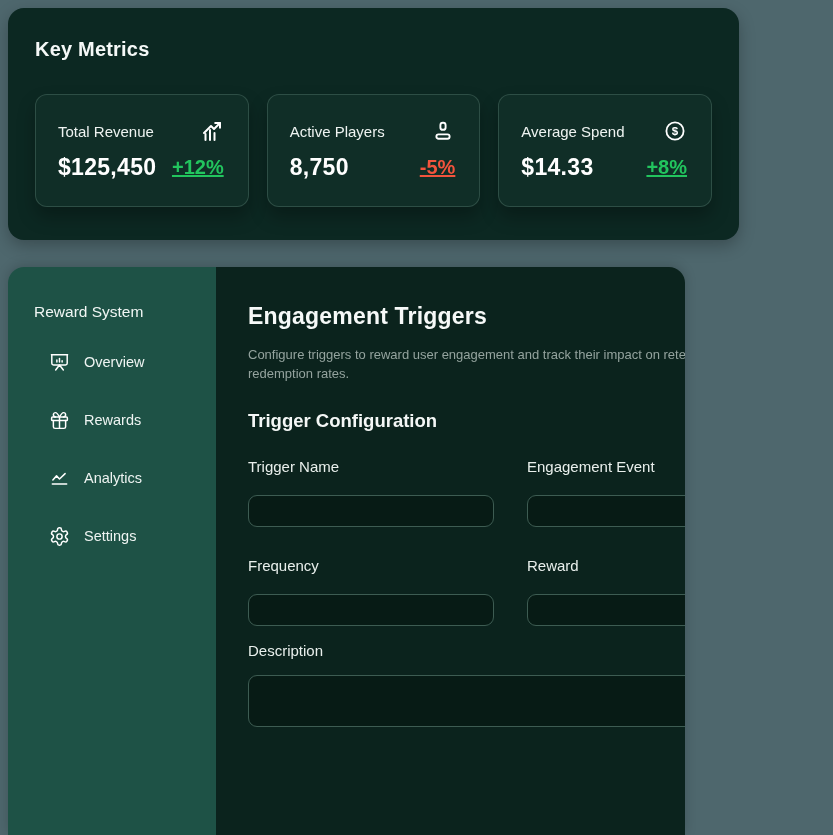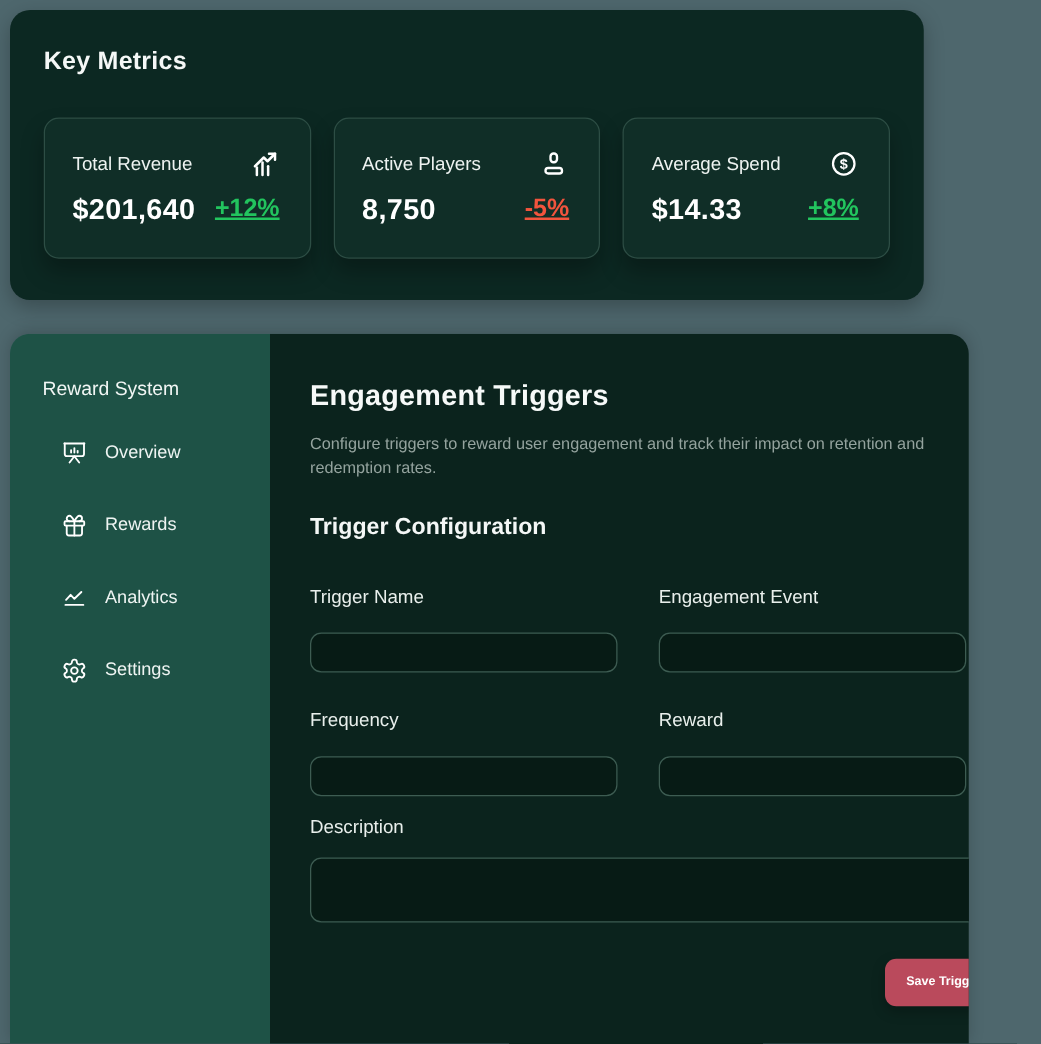--- a/index.html
+++ b/index.html
@@ -37,21 +37,21 @@
   .card-label { color:#eef3f1; font-size:15px; }
   .card-value { color:#ffffff; font-size:23px; font-weight:700; letter-spacing:.3px; }
   .card-change { font-size:20px; font-weight:600;text-decoration:underline; }
   .card-change.up { color:var(--positive,#22c55e); }
   .card-change.down { color:var(--negative,#f2543d); }
   .card-icon { display:inline-flex; width:24px; height:24px; }
   .card-icon svg { width:100%; height:100%; }
 
   
   .workspace-panel {
-    position:absolute; left:8px; top:267px; width:767px; height:568px;
+    position:absolute; left:8px; top:267px; width:677px; height:568px;
     border-radius:16px 16px 0 0;
     display:flex; overflow:hidden;
     box-shadow:0 -2px 12px rgba(0,0,0,.18);
   }
   .sidebar {
     width:208px; flex:0 0 208px;
     background:#1e5246;
     padding:36px 25px 0 25px;
   }
   .sidebar-title { color:#f1f6f4; font-size:15.5px; font-weight:500; margin-left:1px; }
@@ -72,21 +72,21 @@
     flex:1; background:#0b231d;
     padding:36px 27px 0 32px;
   }
   .content-title { color:#f6f9f8; font-size:23px; font-weight:700; letter-spacing:.2px; }
   .content-desc {
     margin-top:16px; max-width:516px;
     color:#94a39e; font-size:13px; line-height:1.45;
   }
   .section-title { margin-top:26px; color:#f4f7f6; font-size:18.5px; font-weight:700; }
 
-  .trigger-form { margin-top:37px; width:554px; }
+  .trigger-form { margin-top:26px; width:554px; }
   .form-grid {
     display:grid; grid-template-columns:246px 246px;
     column-gap:33px; row-gap:30px;
   }
   .field { display:flex; flex-direction:column; }
   .field-label { color:#e9efec; font-size:15px; margin-bottom:20px; }
   .text-input, .text-area {
     background:#071b15;
     border:1px solid #3d5c52;
     border-radius:9px;
@@ -127,21 +127,21 @@
             <svg viewBox="0 0 24 24" fill="none" stroke="#ffffff" stroke-width="2" stroke-linecap="round" stroke-linejoin="round">
               <path d="M5.5 21v-6"></path>
                 <path d="M10 21V11"></path>
                 <path d="M14.5 21v-7"></path>
               <path d="m4 14 7-7 3 3 6-6"></path>
                 <path d="M15.2 4H20v4.8"></path>
             </svg>
           </span>
         </div>
         <div class="card-row">
-          <span class="card-value">$201,640</span>
+          <span class="card-value">$125,450</span>
           <span class="card-change up">+12%</span>
         </div>
       </div>
 
       <div class="card">
         <div class="card-row top">
           <span class="card-label">Active Players</span>
           <span class="card-icon">
             <svg viewBox="0 0 24 24" fill="none" stroke="#ffffff" stroke-width="1.9" stroke-linecap="round" stroke-linejoin="round">
               <rect x="9.4" y="3.8" width="5.2" height="7" rx="2.4"></rect>

